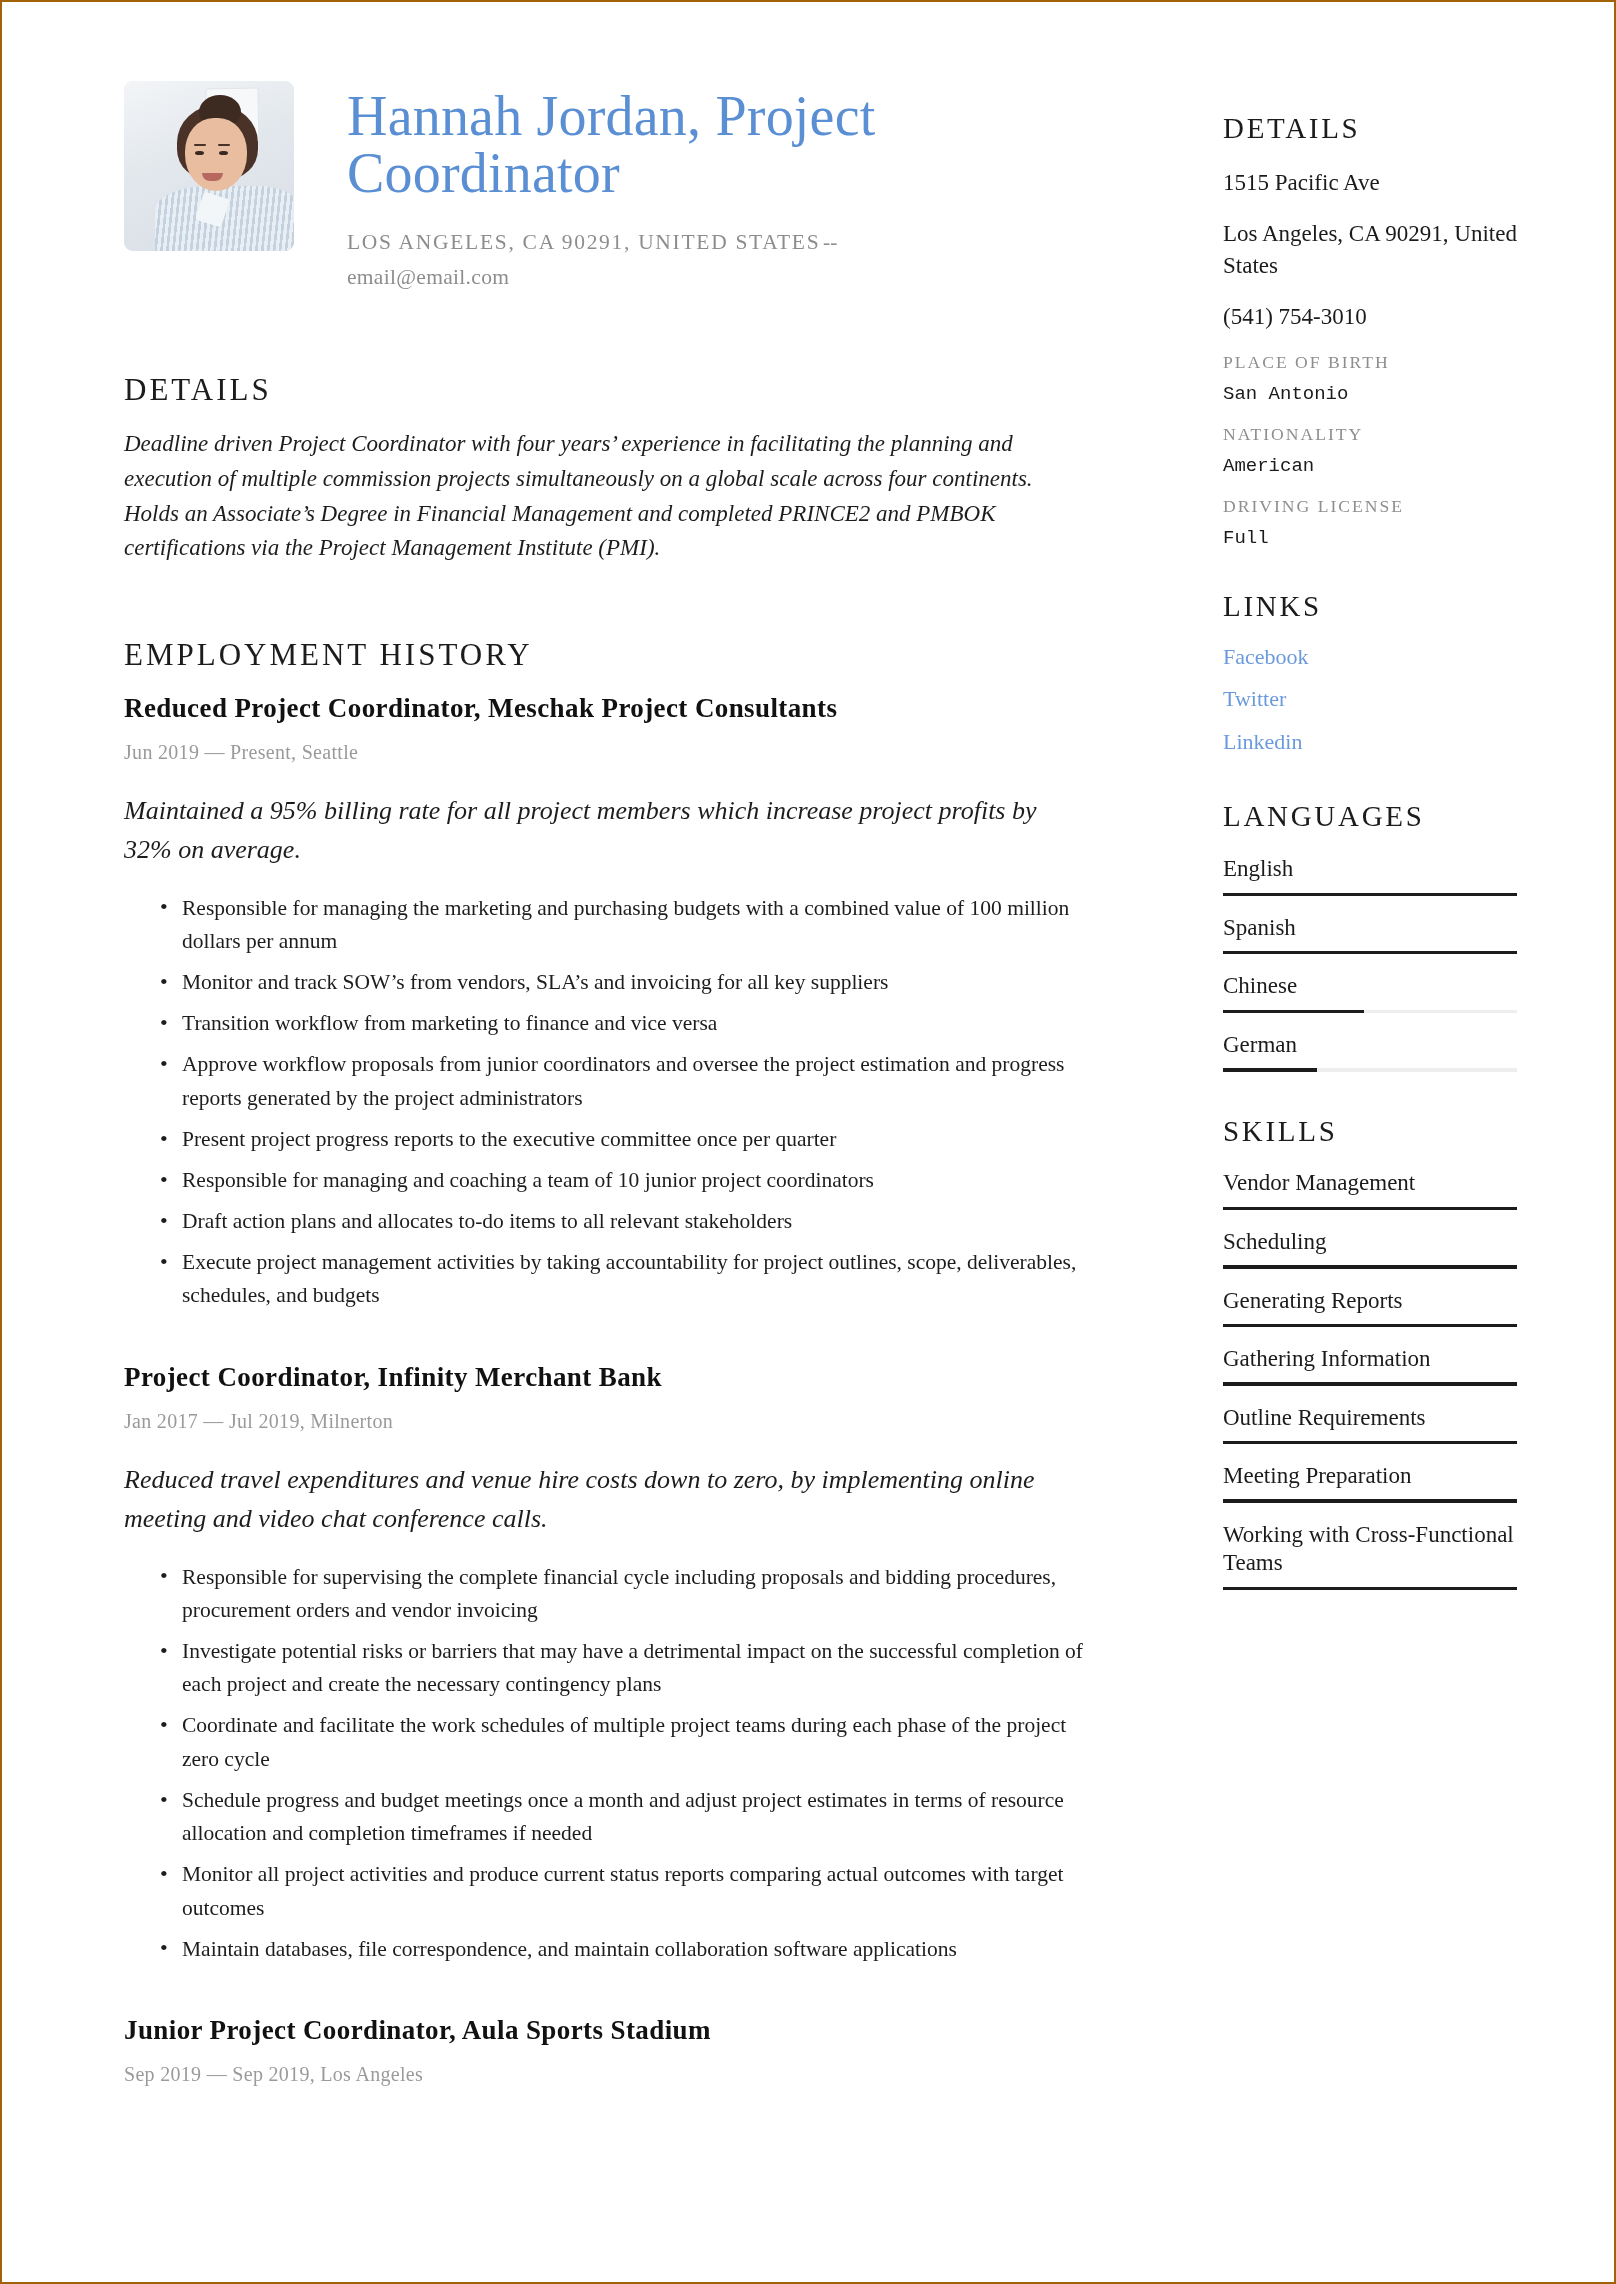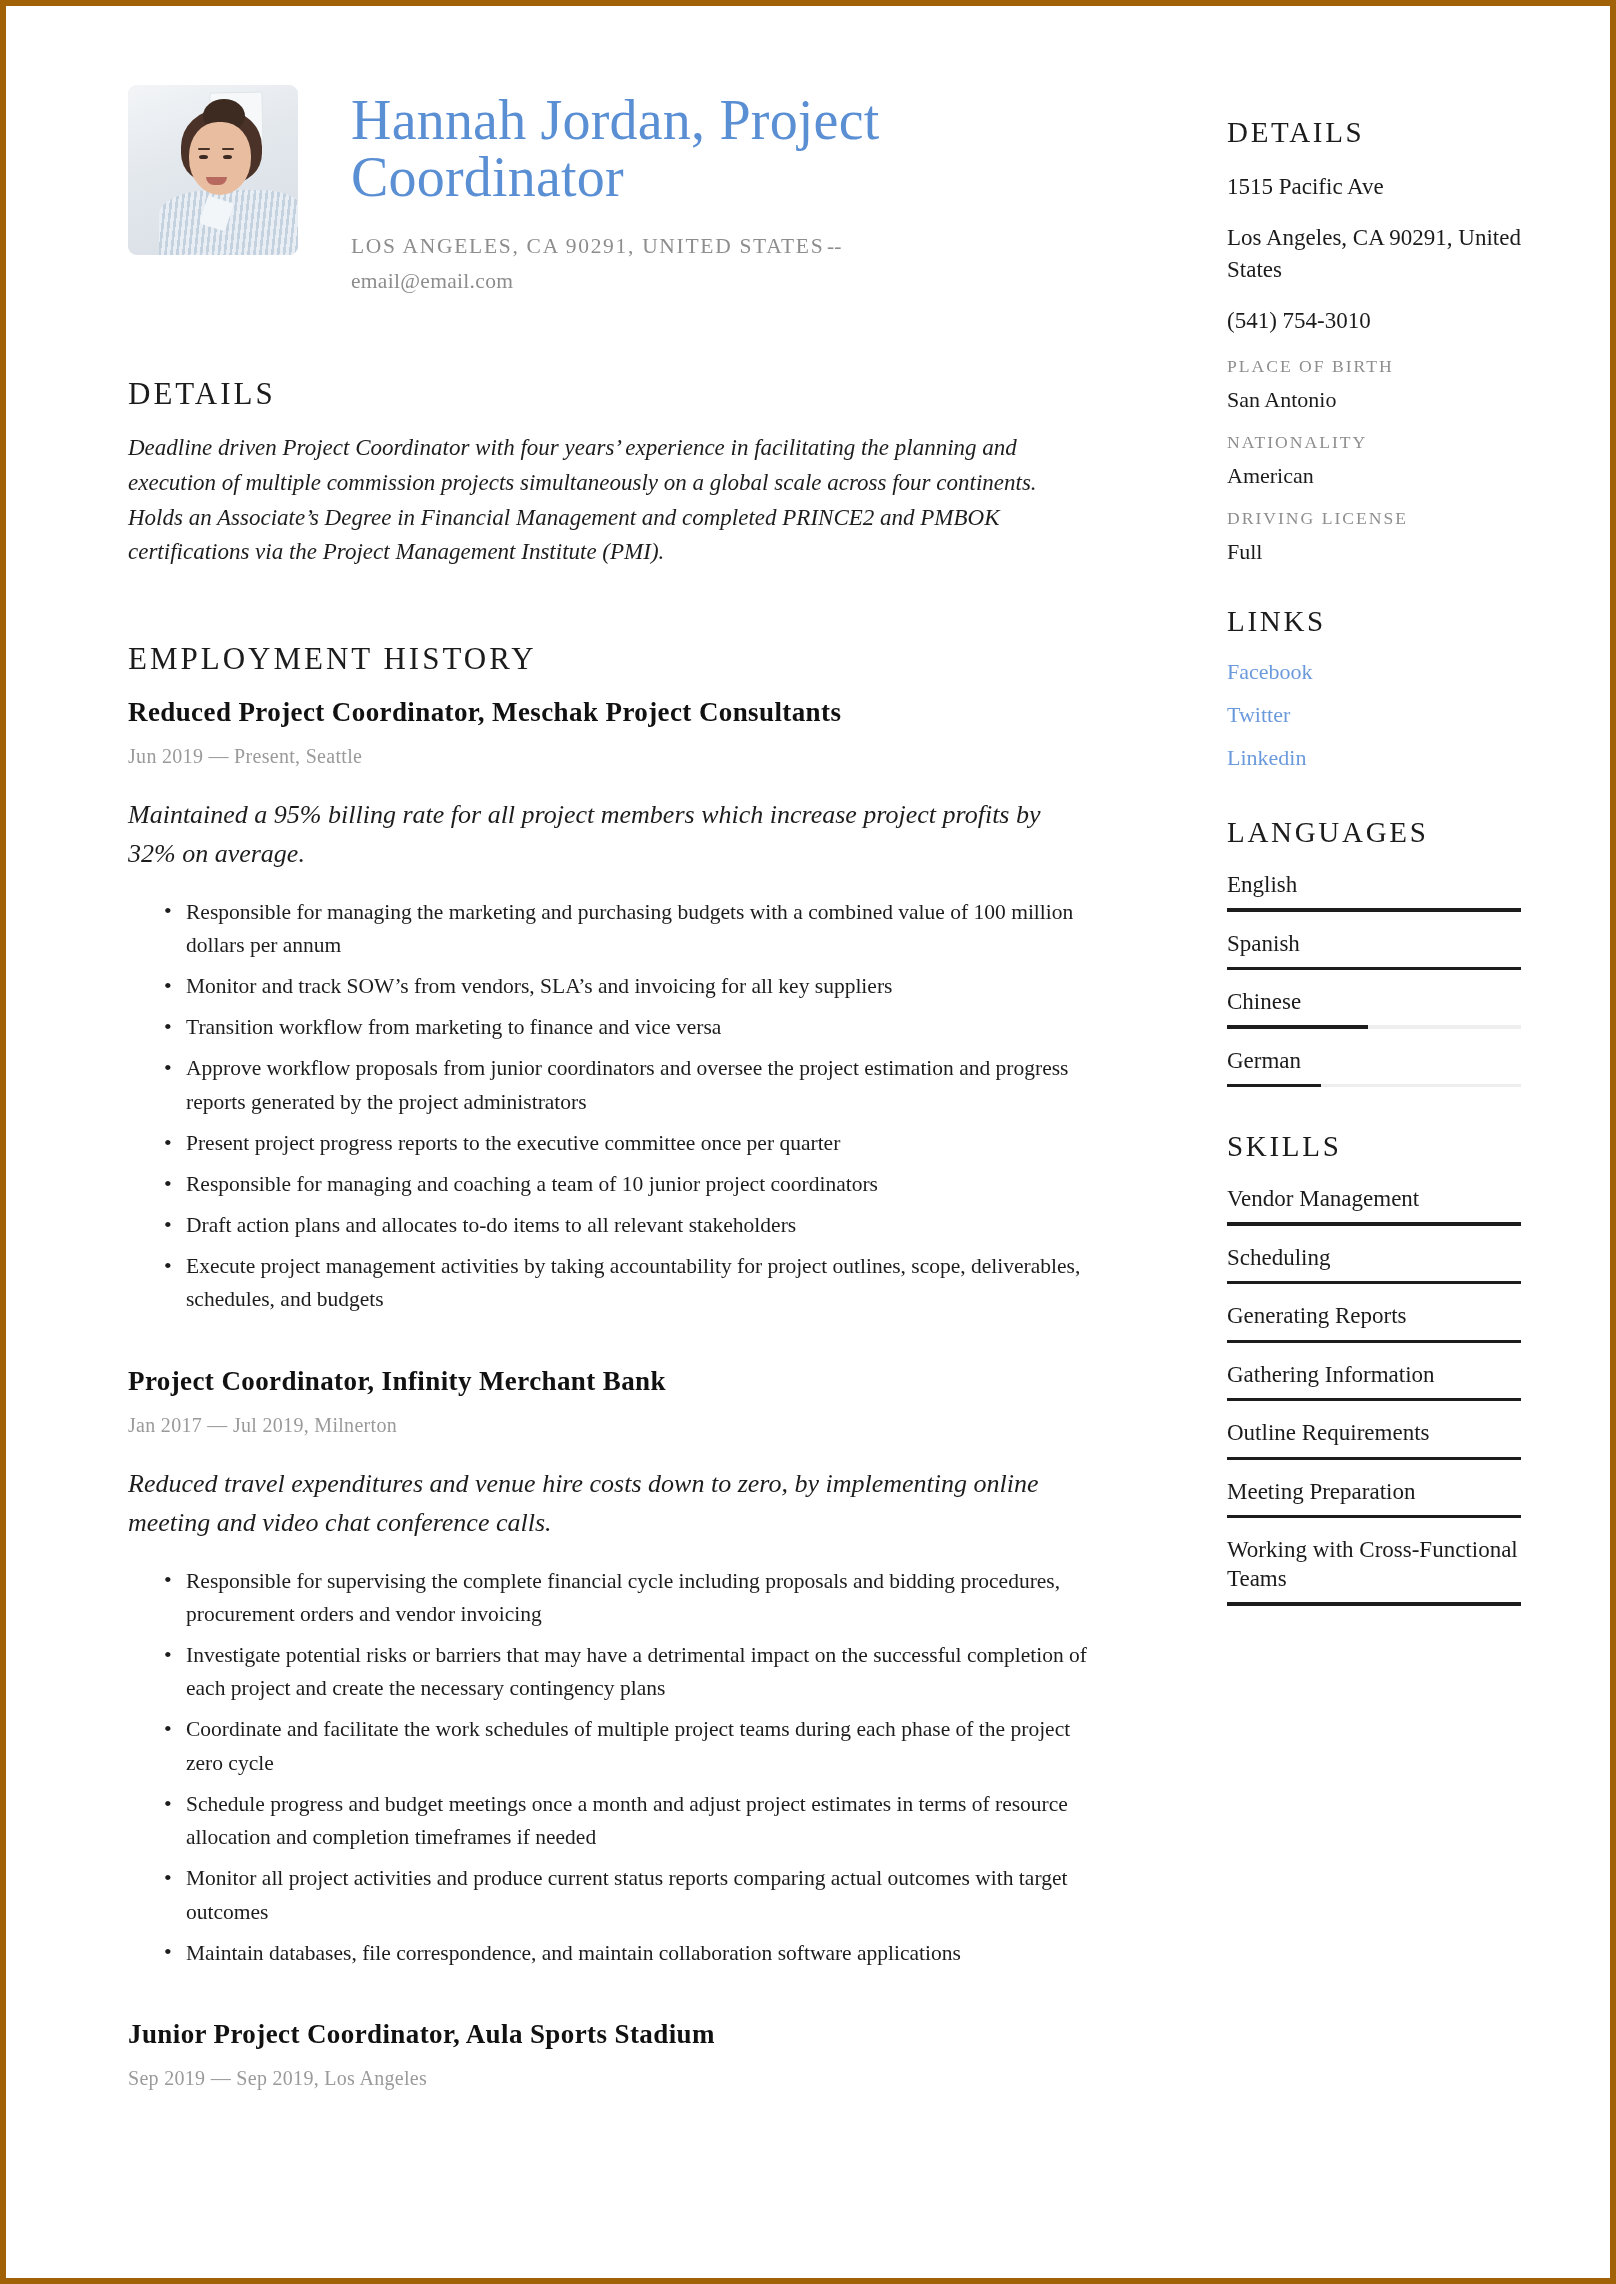--- a/index.html
+++ b/index.html
@@ -6,21 +6,21 @@
     margin: 0;
     padding: 0;
     background: #ffffff;
   }
   .page {
     position: relative;
     width: 1616px;
     height: 2284px;
     background: #ffffff;
     box-sizing: border-box;
-    border: 6px solid #a16207;
+    border: 2px solid #a16207;
     overflow: hidden;
     font-family: "Liberation Serif", "DejaVu Serif", serif;
   }
   .sheet {
     position: absolute;
     left: 0; top: 0;
     width: 1612px;
     height: 2280px;
     padding: 0;
   }
@@ -248,24 +248,25 @@
     margin: 0 0 19.5px 0;
   }
   .side-label {
     font-size: 17.6px;
     letter-spacing: 2px;
     color: #8e8e8e;
     margin: 14.3px 0 9px 0;
     line-height: 1.2;
   }
   .side-value {
-    font-size: 22px;
+    font-size: 19px;
     color: #1b1b1b;
     line-height: 1.3;
     margin: 0 0 17px 0;
+    font-family: Liberation Mono, monospace;
   }
   .links-block { margin-top: 40px; }
   .link-item {
     font-size: 22px;
     color: #6b9adc;
     line-height: 1.12;
     margin-bottom: 18px;
     text-decoration: none;
     display: block;
   }

